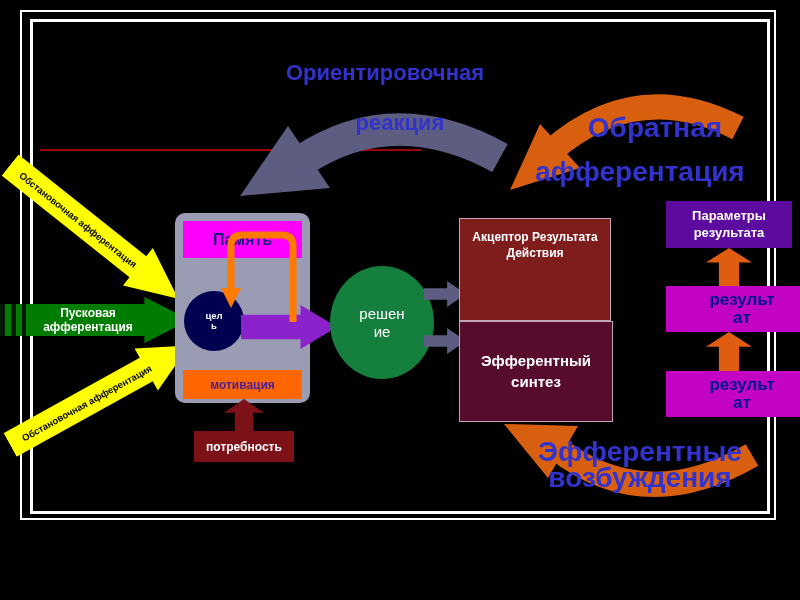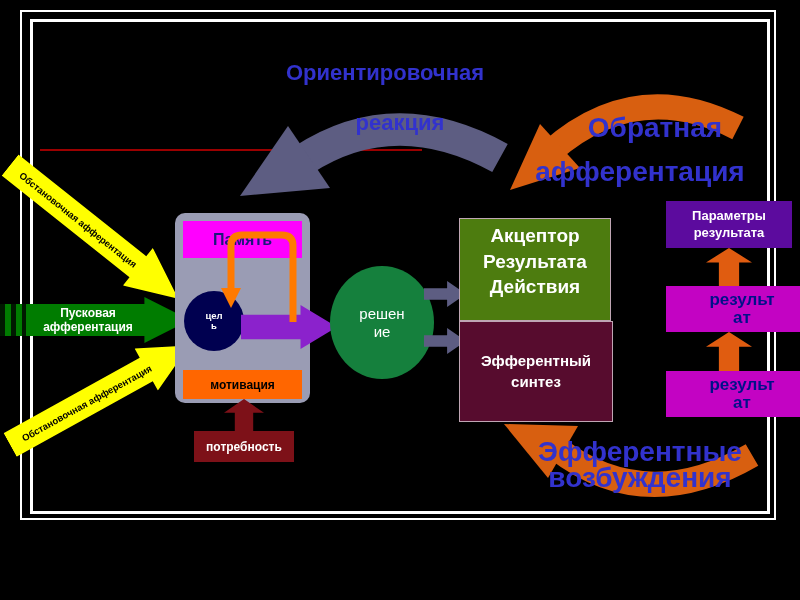--- a/index.html
+++ b/index.html
@@ -28,37 +28,37 @@
           background-size:26px 100%;background-repeat:no-repeat;
           clip-path:polygon(0 15%,76% 15%,76% 0,100% 50%,76% 100%,76% 85%,0 85%);
           color:#fff;font-size:12px;font-weight:700;line-height:1.2;
           padding-left:26px;padding-right:40px;box-sizing:border-box;}
   .grayblock{left:175px;top:213px;width:135px;height:190px;background:#9a9cb4;border-radius:10px;}
   .membox{left:183px;top:221px;width:119px;height:37px;background:#ff00ff;color:#19197a;
           font-size:16px;font-weight:700;}
   .goal{left:184px;top:291px;width:60px;height:60px;border-radius:50%;background:#000050;
         color:#fff;font-size:9.5px;font-weight:700;}
   .goal .w{width:19px;overflow-wrap:anywhere;line-height:1.1;}
-  .motiv{left:183px;top:370px;width:119px;height:29px;background:#ff6600;color:#000000;
+  .motiv{left:183px;top:370px;width:119px;height:29px;background:#ff6600;color:#4c1d95;
          font-size:12px;font-weight:700;}
   .need{left:194px;top:431px;width:100px;height:31px;background:#7d1118;color:#fff;
         font-size:12px;font-weight:700;}
   .need-arrow{left:224px;top:399px;width:40px;height:33px;background:#7d1118;
         clip-path:polygon(50% 0,100% 42%,73% 42%,73% 100%,27% 100%,27% 42%,0 42%);}
   .parrow{left:241px;top:305px;width:96px;height:44px;background:#8b22cc;
         clip-path:polygon(0 22%,62% 22%,62% 0,100% 50%,62% 100%,62% 78%,0 78%);}
   .decision{left:330px;top:266px;width:104px;height:113px;border-radius:50%;background:#15803d;
         color:#fff;font-size:15px;font-weight:400;}
   .decision .w{width:48px;overflow-wrap:anywhere;line-height:1.15;}
   .sarrow{width:42px;height:26px;background:#5d5d82;
         clip-path:polygon(0 28%,55% 28%,55% 0,100% 50%,55% 100%,55% 72%,0 72%);}
   .sa1{left:424px;top:281px;} .sa2{left:424px;top:328px;}
-  .accA{left:459px;top:218px;width:152px;height:103px;background:#4d7c0f;border:1px solid #bfa6b4;
-        color:#fff;font-size:19px;font-weight:700;line-height:1.35;text-align:center;
-        padding-top:4px;box-sizing:border-box;}
+  .accA{left:459px;top:218px;width:152px;height:103px;background:#7f1d1d;border:1px solid #bfa6b4;
+        color:#fff;font-size:12px;font-weight:700;line-height:1.35;text-align:center;
+        padding-top:10px;box-sizing:border-box;}
   .accB{left:459px;top:321px;width:152px;height:99px;background:#570c2e;border:1px solid #bfa6b4;
         color:#fff;font-size:15px;font-weight:700;line-height:1.35;}
   .params{left:666px;top:201px;width:126px;height:47px;background:#5c0b9e;color:#fff;
         font-size:13px;font-weight:700;line-height:1.25;}
   .magbox{width:126px;height:46px;background:#c303c3;color:#001189;font-size:17px;font-weight:700;padding-left:13px;}
   .magbox .w{width:74px;overflow-wrap:anywhere;line-height:1.05;}
   .resbox{left:666px;top:286px;} .actbox{left:666px;top:371px;}
   .oarrow{width:46px;background:#e05c10;
         clip-path:polygon(50% 0,100% 38%,72% 38%,72% 100%,28% 100%,28% 38%,0 38%);}
   .oa1{left:706px;top:248px;height:38px;} .oa2{left:706px;top:332px;height:39px;}

